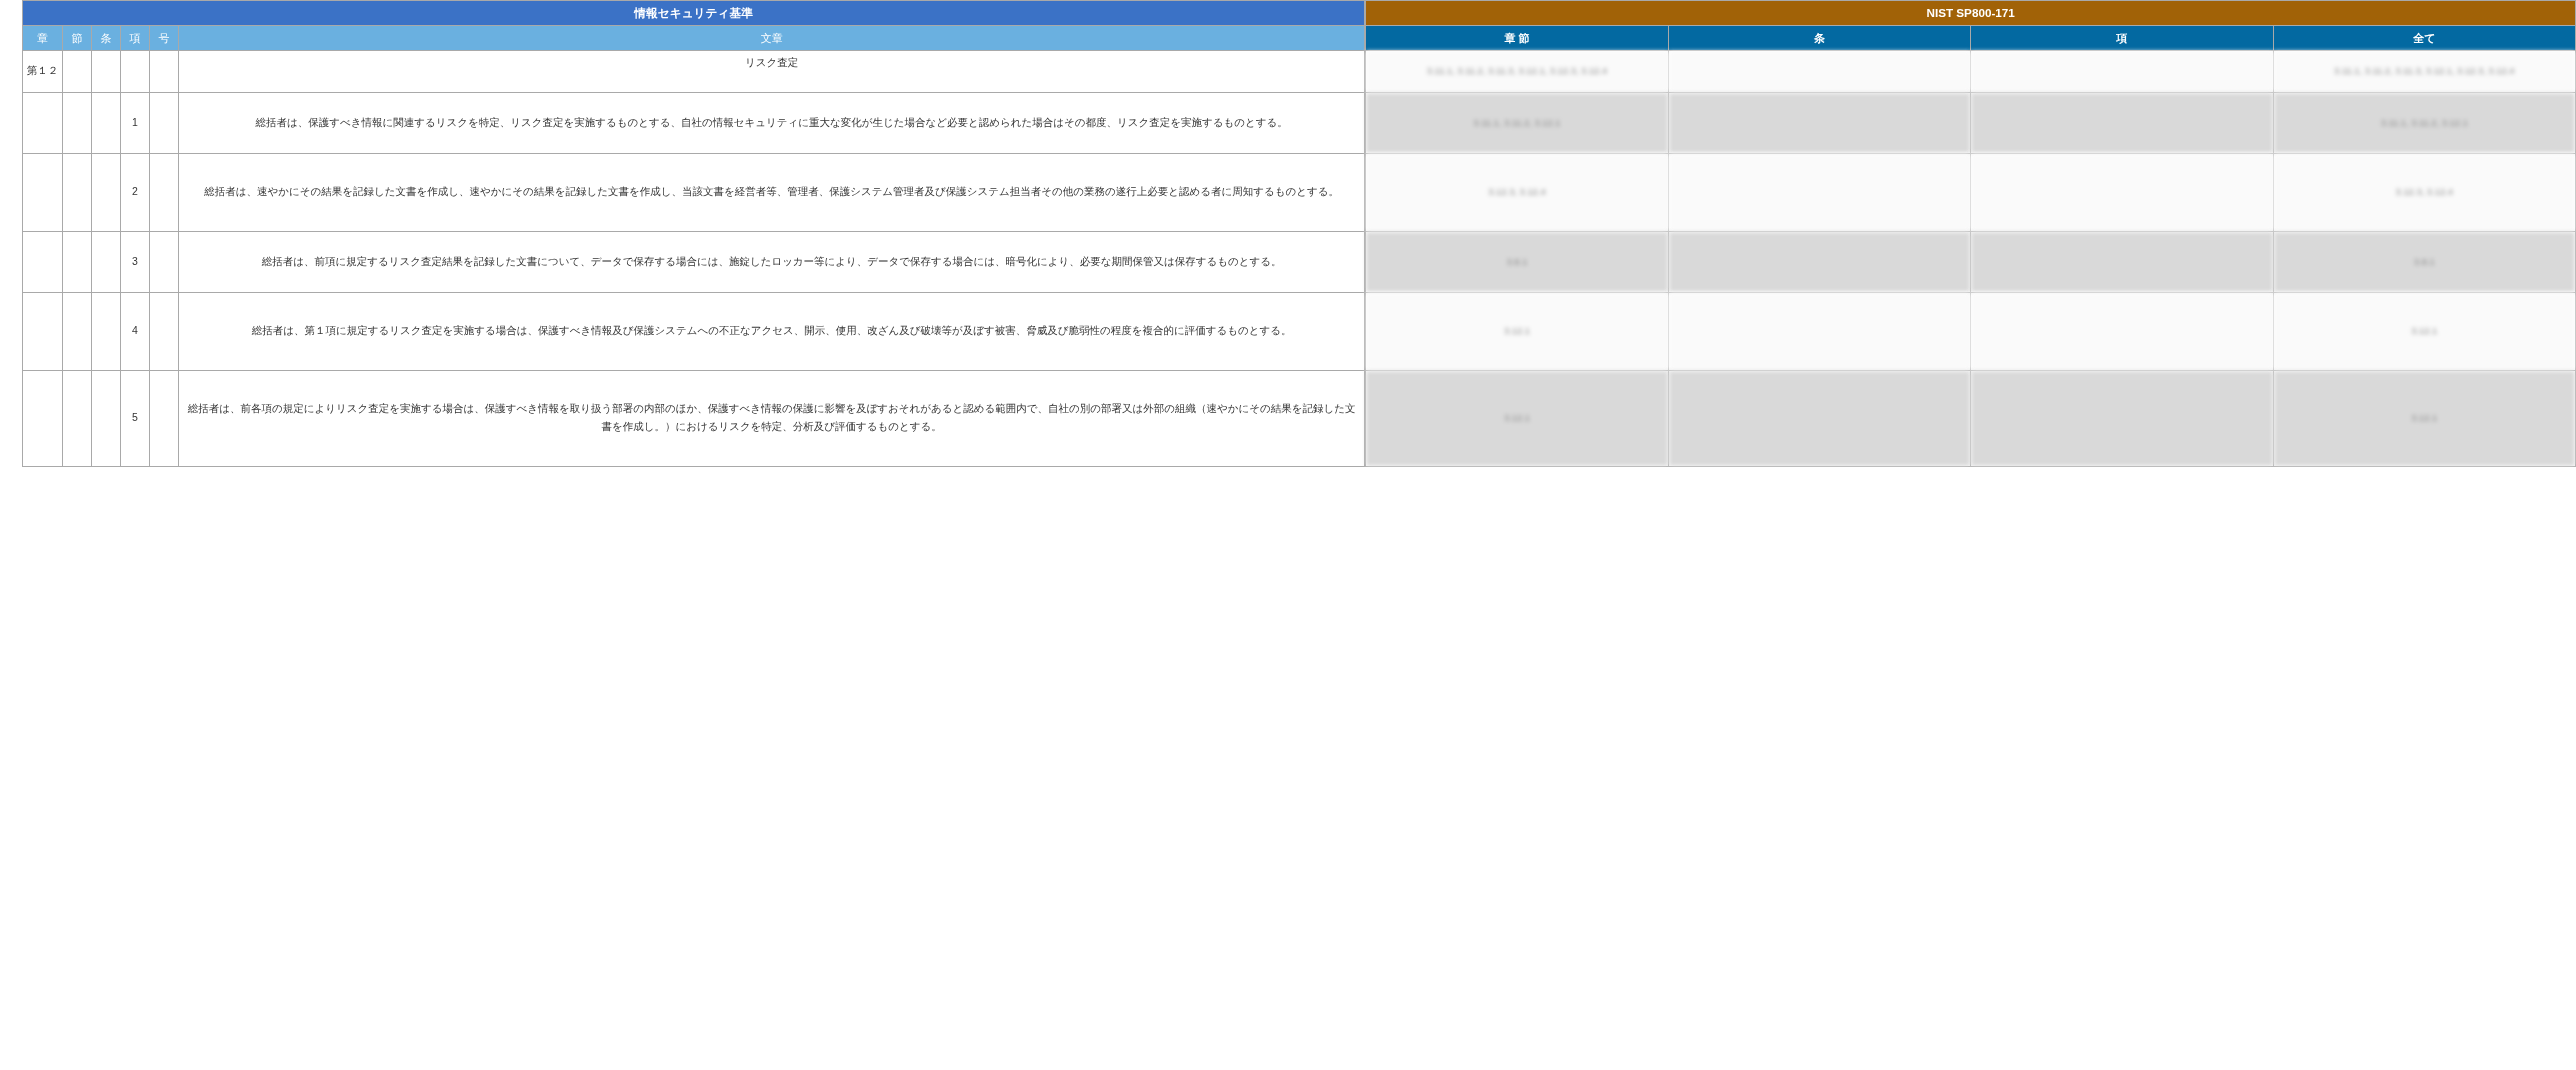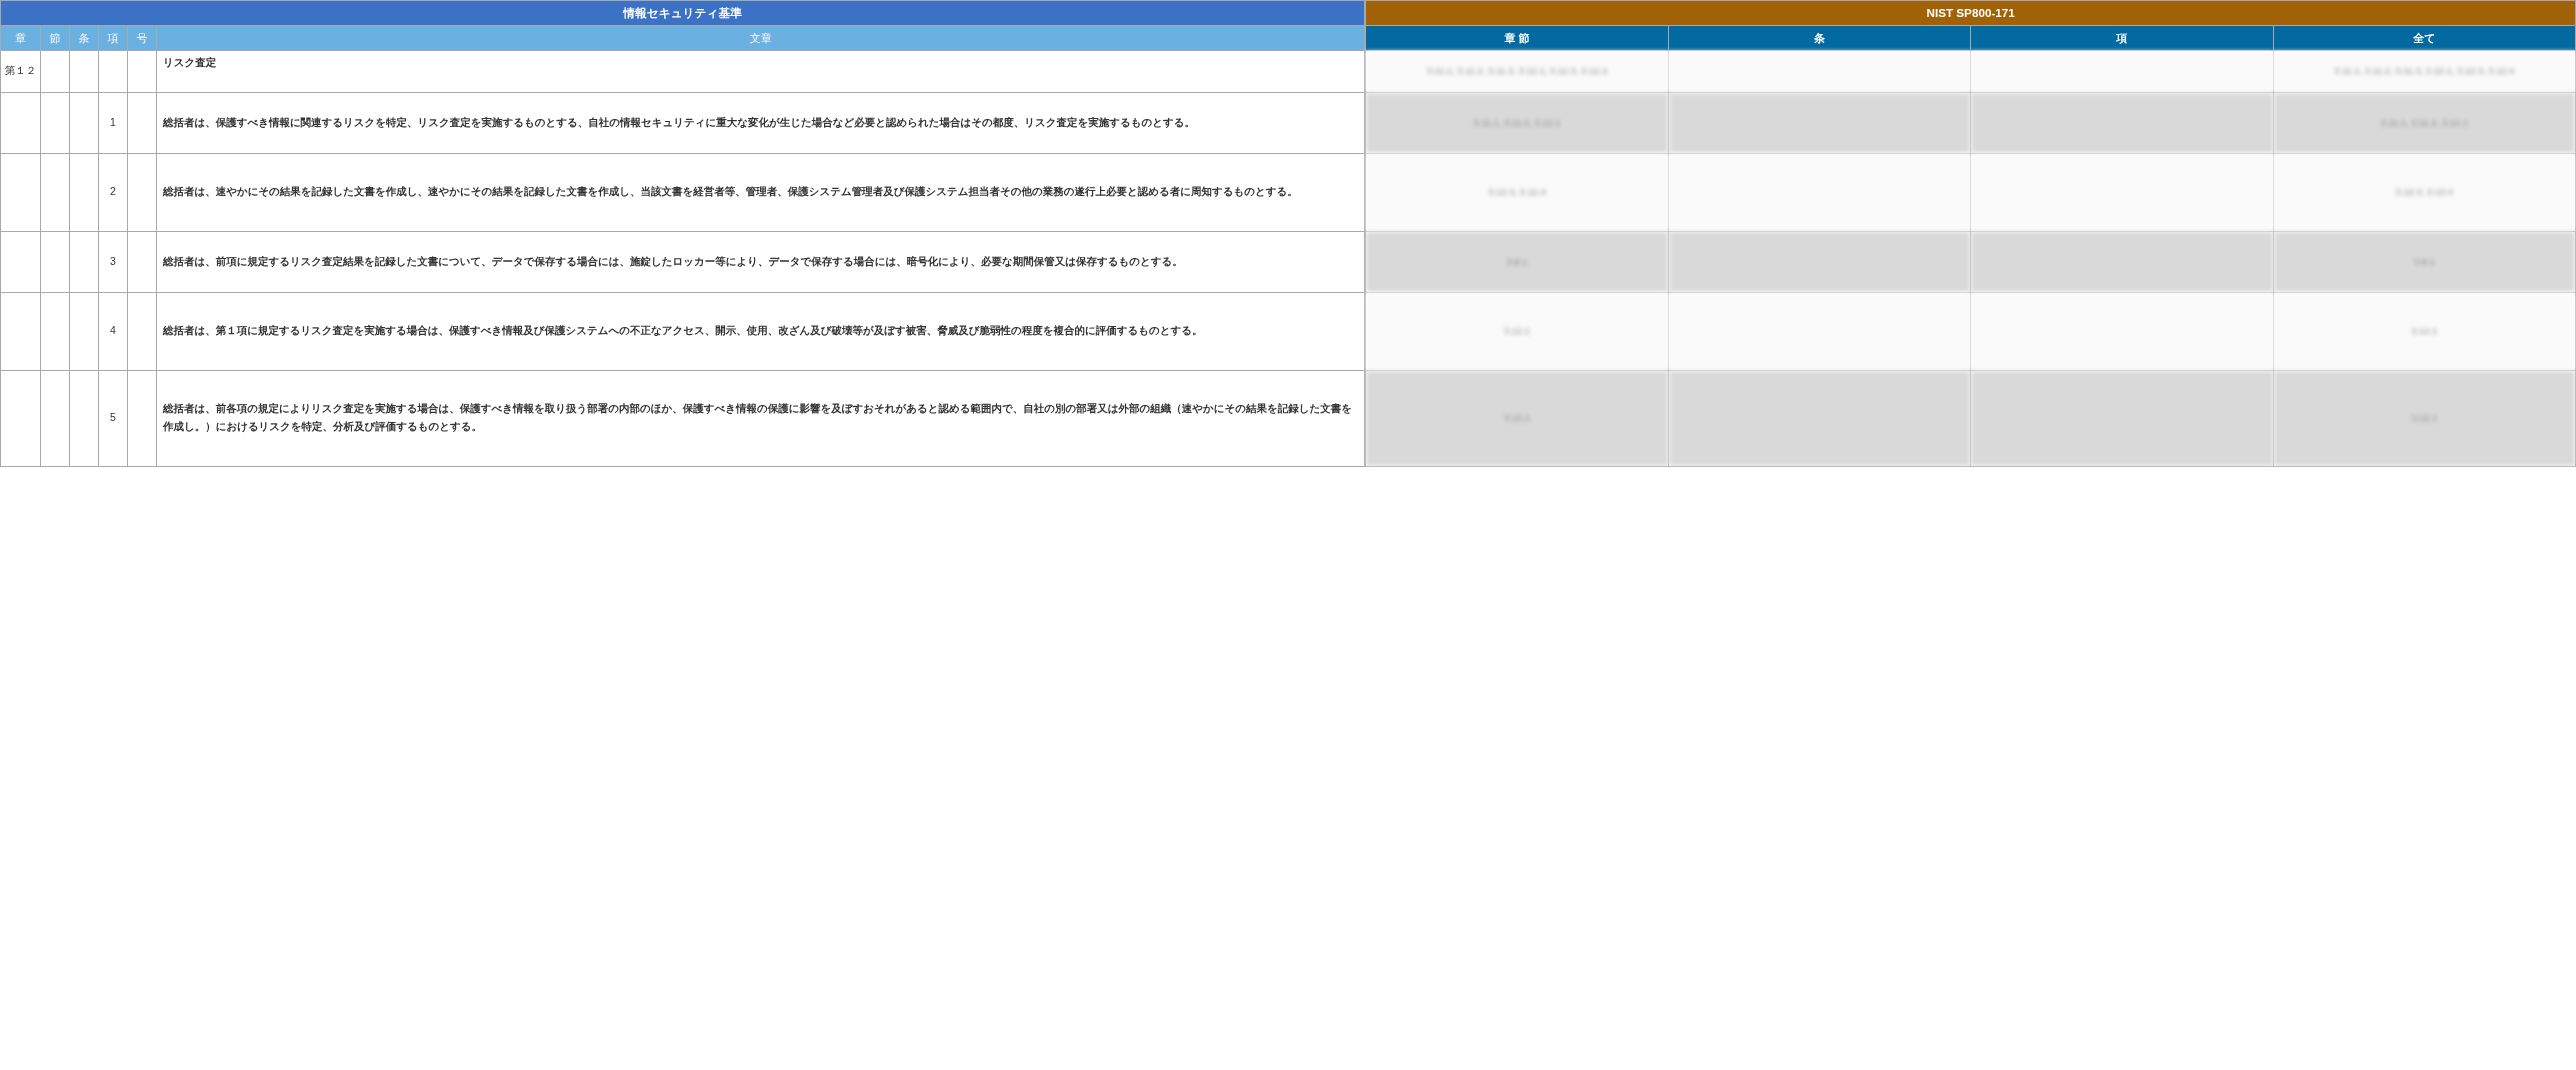--- a/index.html
+++ b/index.html
@@ -6,21 +6,21 @@
   body {
     font-family: "Hiragino Kaku Gothic ProN", "Meiryo", sans-serif;
     font-size: 10.5px;
     color: #333;
     background: #fff;
   }
   .wrap {
     display: flex;
     width: 100%;
   }
-  .left { flex: 0 0 53%; }
+  .left { flex: 0 0 53%; padding-left: 22px; }
   .right { flex: 0 0 47%; }
   table {
     border-collapse: collapse;
     width: 100%;
     table-layout: fixed;
   }
   th, td {
     border: 0.6px solid #a9a9a9;
     vertical-align: middle;
     padding: 2.3px 3.5px;
@@ -49,23 +49,22 @@
     height: 20px;
   }
   .right .hdr th {
     background: #0369a1;
     color: #fff;
     font-weight: bold;
     font-size: 11px;
     height: 19px;
   }
   .left td.txt {
-    text-align: left;
+    text-align: center;
     padding: 3.5px 5.9px;
-    font-weight: bold;
   }
   .right td {
     color: #888;
     filter: blur(2.3px);
     font-size: 9.4px;
     padding: 5.9px 4.7px;
   }
   .right tbody tr:nth-child(odd) td { background: #fafafa; }
   .right tbody tr:nth-child(even) td { background: #d9d9d9; }
   

